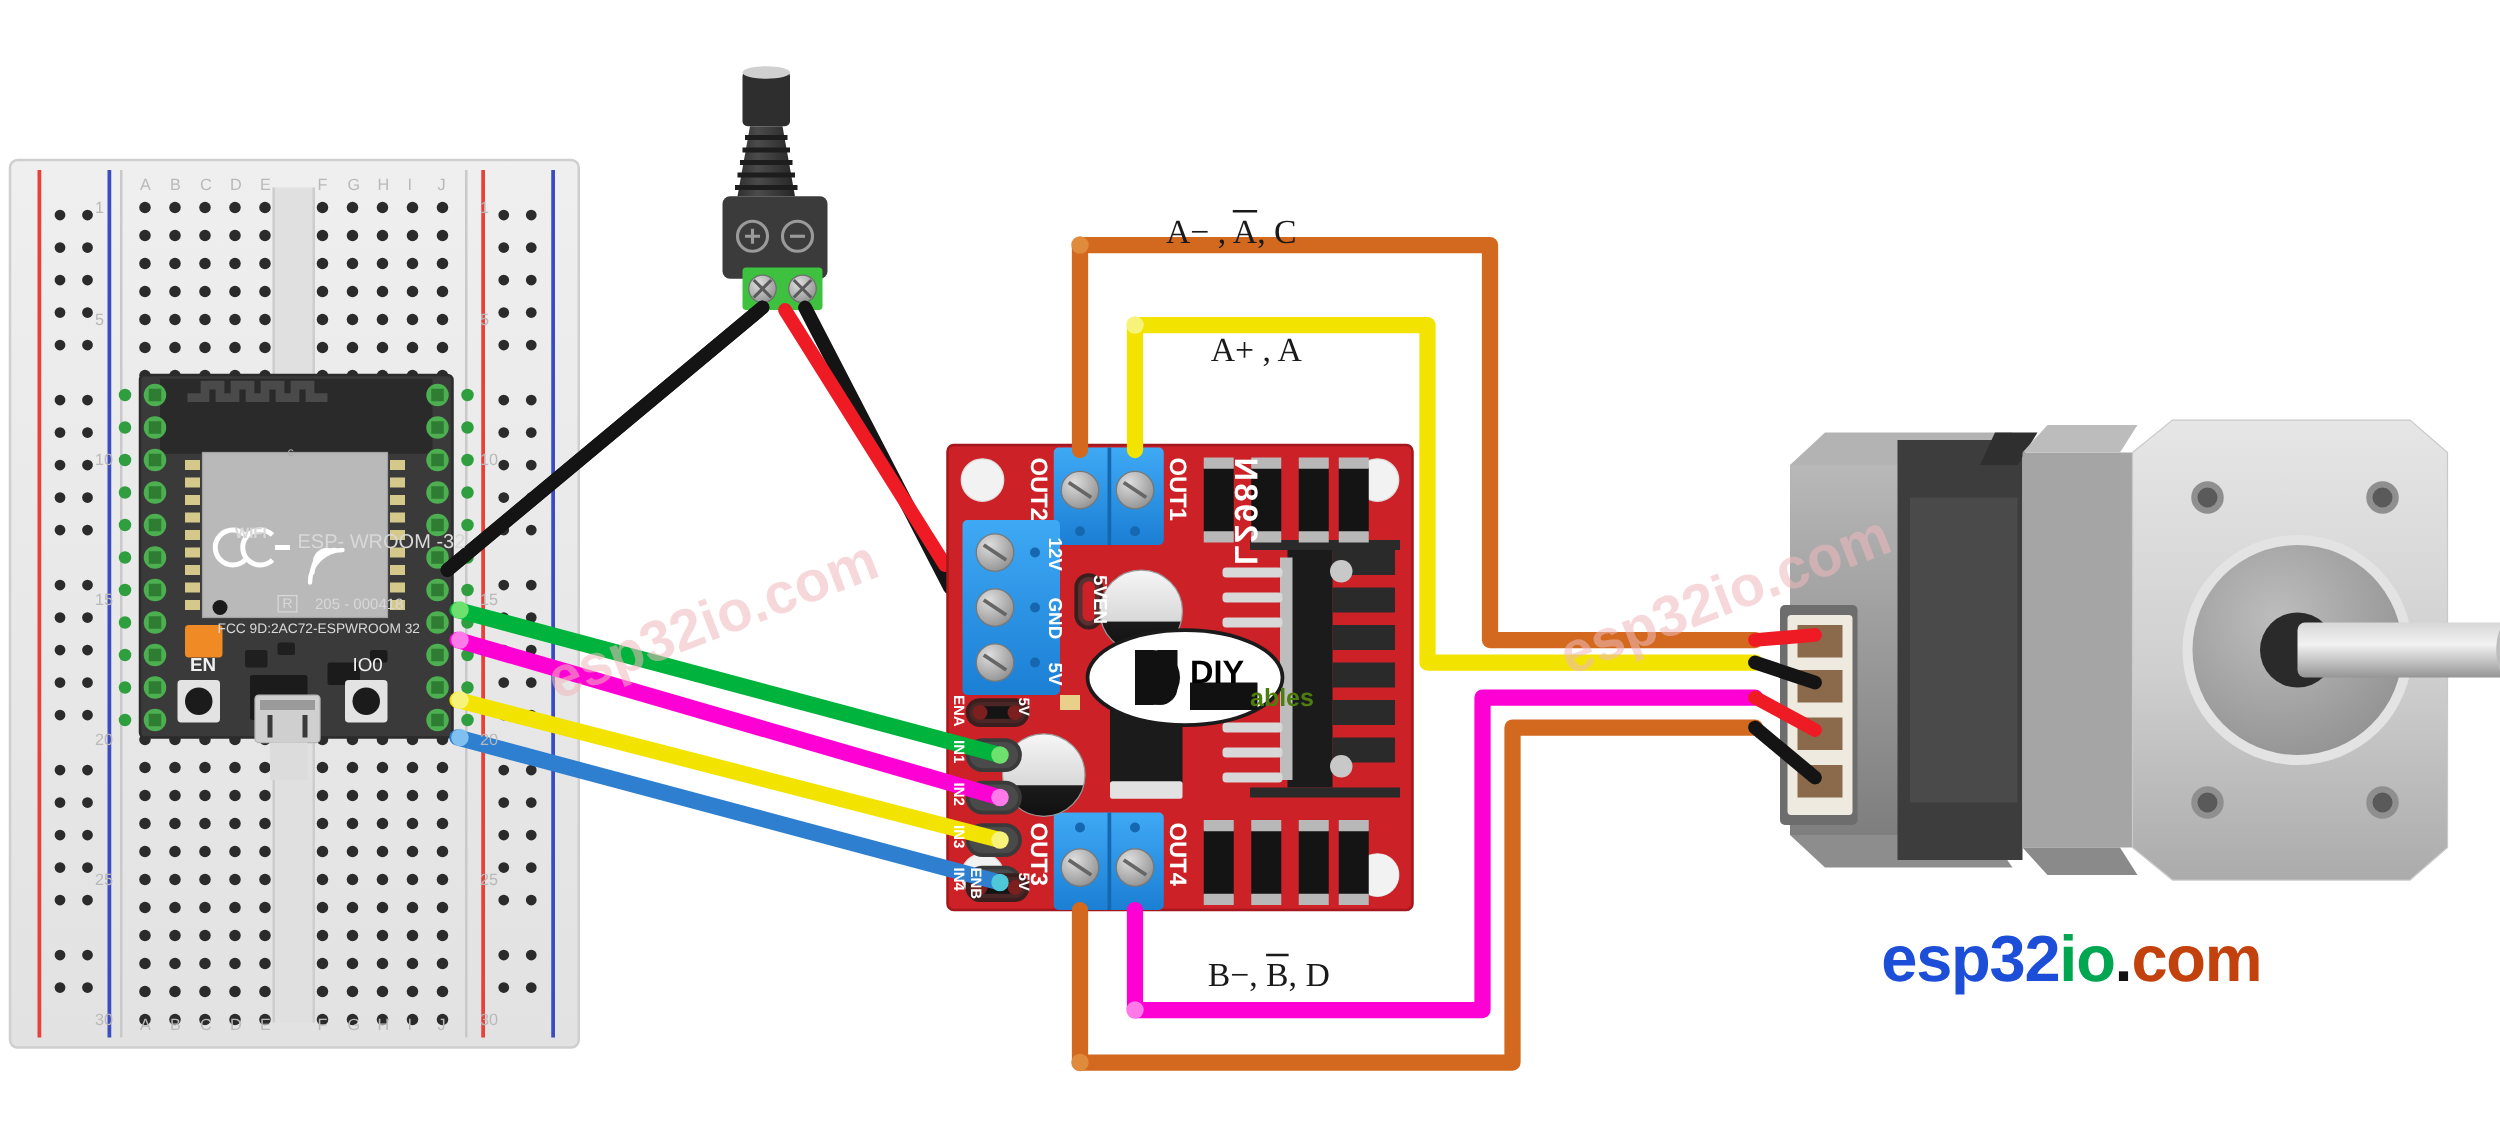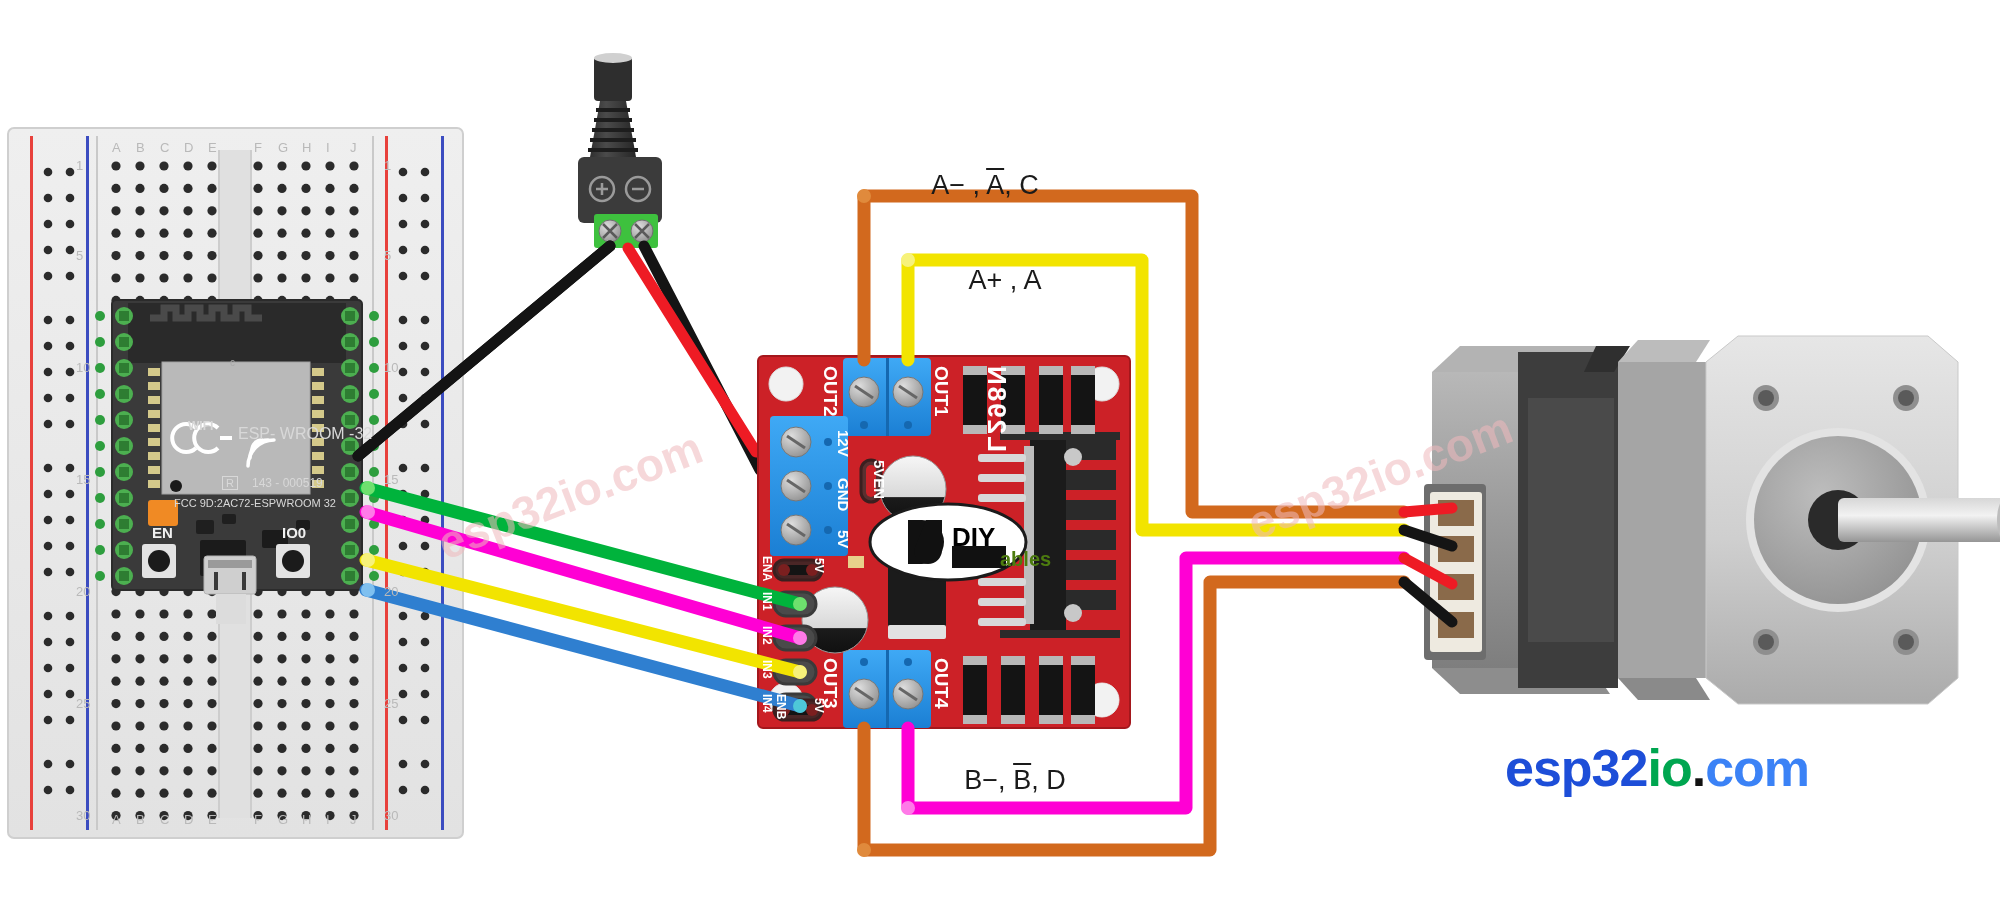--- a/index.html
+++ b/index.html
@@ -29,40 +29,40 @@
     width: 420px;
     text-align: center;
     font-size: 31px;
     font-weight: bold;
     color: #23aae2;
     letter-spacing: -0.2px;
   }
 
   
   .wire-label {
-    font-family: Liberation Sans, sans-serif;
+    font-family: Liberation Serif, serif;
     font-size: 27px;
     color: #1a1a1a;
     white-space: nowrap;
     text-align: center;
   }
   .ovl { text-decoration: overline; }
 
   
   #logo {
     left: 1505px; top: 738px;
     font-size: 52px;
     font-weight: bold;
     letter-spacing: -1px;
     white-space: nowrap;
   }
   #logo .l-esp { color: #1d4ed8; }
   #logo .l-io  { color: #00a650; }
   #logo .l-dot { color: #111111; }
-  #logo .l-com { color: #3b82f6; }
+  #logo .l-com { color: #c2410c; }
 
   
   .watermark {
     color: #f0b9bd;
     font-size: 46px;
     font-weight: bold;
     opacity: .55;
     white-space: nowrap;
     transform-origin: left top;
   }
@@ -1010,26 +1010,26 @@
   <div class="silk rot90" style="left:774px; top:694px; font-size:12px;">IN4</div>
   <div class="silk rot90" style="left:788px; top:694px; font-size:12px;">ENB</div>
   <div class="silk rot90" style="left:826px; top:558px; font-size:12px;">5V</div>
   <div class="silk rot90" style="left:826px; top:698px; font-size:12px;">5V</div>
 
   <div class="diy-text" style="left:952px; top:522px; font-size:26px;">DIY</div>
   <div class="diy-text" style="left:956px; top:548px; font-size:20px; color:#4d7c0f;margin-left:44px;">ables</div>
 
   <div class="esp-silk" style="left:238px; top:425px; font-size:16px;">ESP- WROOM -32</div>
   <div class="esp-silk" style="left:188px; top:419px; font-size:12px; font-weight:bold;">WIFI</div>
-  <div class="esp-silk" style="left:252px; top:476px; font-size:12px;">143 - 000519</div>
+  <div class="esp-silk" style="left:252px; top:476px; font-size:12px;">205 - 000418</div>
   <div class="esp-silk" style="left:222px; top:476px; font-size:11px; border:1px solid #d8d8d8; padding:0 3px;">R</div>
   <div class="esp-silk" style="left:174px; top:497px; font-size:11px;">FCC 9D:2AC72-ESPWROOM 32</div>
   <div class="esp-silk" style="left:230px; top:357px; font-size:10px; color:#aaa;">c</div>
   <div class="esp-silk" style="left:152px; top:524px; font-size:15px; font-weight:bold; color:#f0f0f0;">EN</div>
-  <div class="esp-silk" style="left:282px; top:524px; font-size:15px; font-weight:bold; color:#f0f0f0;">IO0</div>
+  <div class="esp-silk" style="left:282px; top:524px; font-size:15px; font-weight:normal; color:#f0f0f0;">IO0</div>
 
   <div id="bb-labels">
       <div class="bb-lbl" style="left: 112px; top: 140px;">A</div>
       <div class="bb-lbl" style="left: 112px; top: 812px;">A</div>
       <div class="bb-lbl" style="left: 136px; top: 140px;">B</div>
       <div class="bb-lbl" style="left: 136px; top: 812px;">B</div>
       <div class="bb-lbl" style="left: 160px; top: 140px;">C</div>
       <div class="bb-lbl" style="left: 160px; top: 812px;">C</div>
       <div class="bb-lbl" style="left: 184px; top: 140px;">D</div>
       <div class="bb-lbl" style="left: 184px; top: 812px;">D</div>

